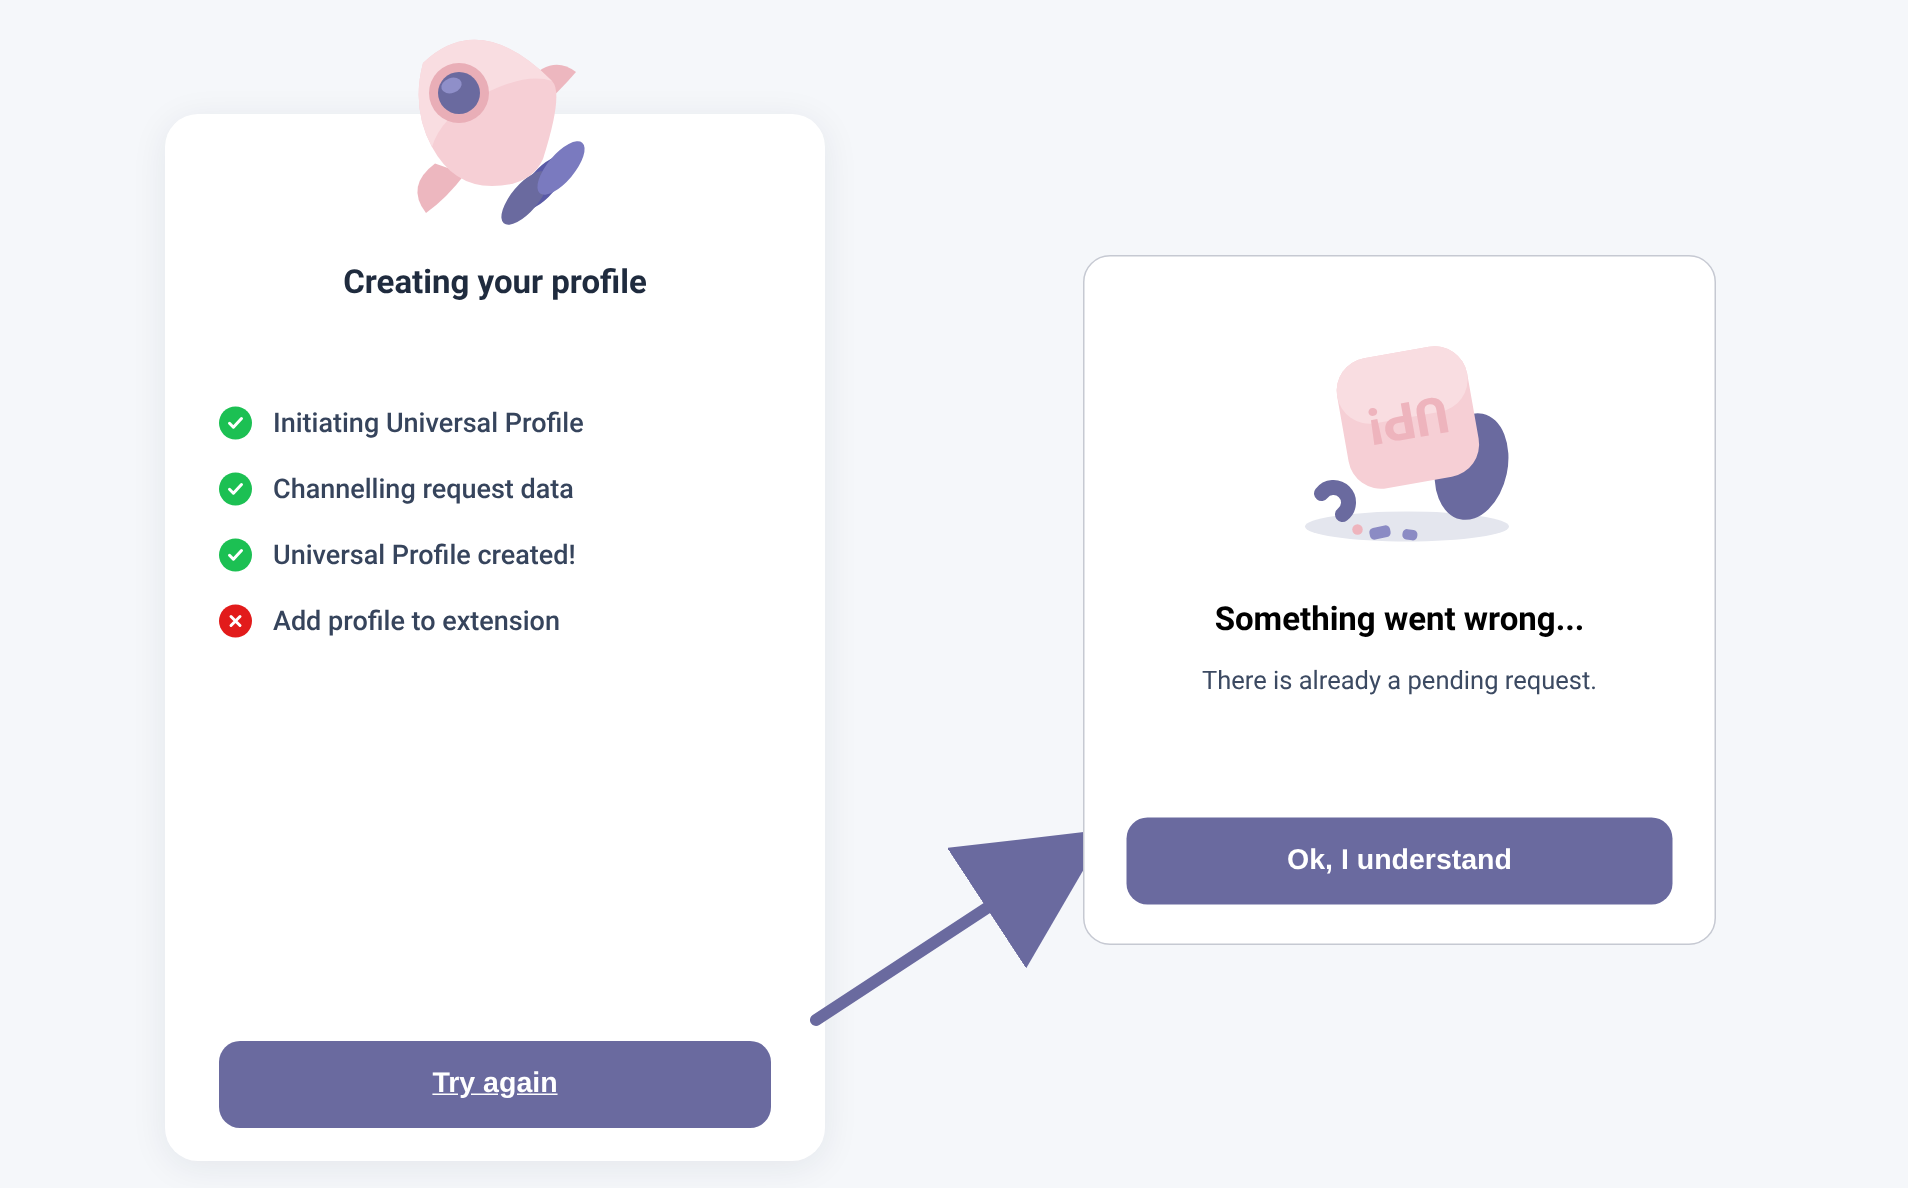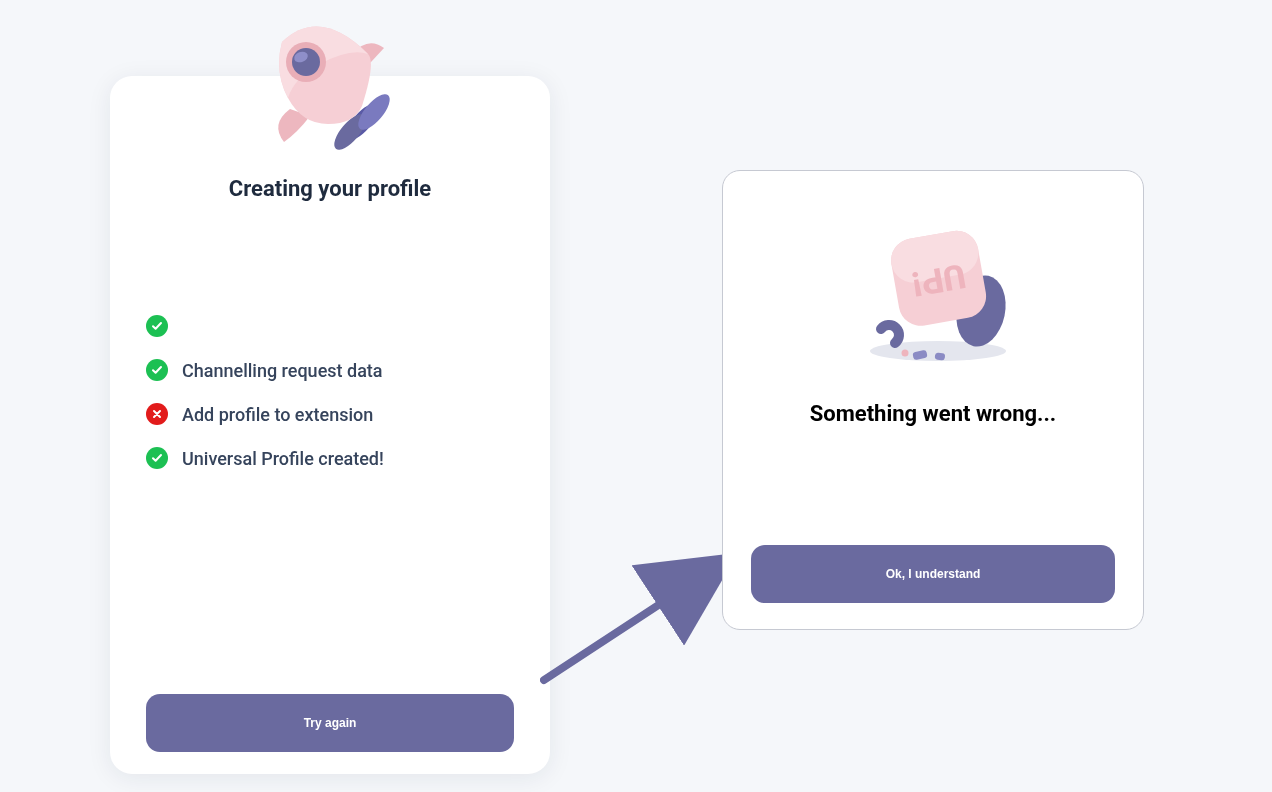--- a/index.html
+++ b/index.html
@@ -17,21 +17,20 @@
     left: 110px;
     top: 76px;
     width: 440px;
     height: 698px;
     background: #ffffff;
     border-radius: 22px;
     box-shadow: 0 4px 24px rgba(30, 40, 70, 0.08);
     padding: 0 36px;
     display: flex;
     flex-direction: column;
-    gap: 44px;
   }
   .card-left .headline {
     margin-top: 100px;
     text-align: center;
     font-size: 22px;
     font-weight: 700;
     color: #1f2b3e;
   }
   .steps {
     margin-top: 70px;
@@ -61,29 +60,30 @@
   .status-error   { background: #e21b1b; }
 
   .btn {
     display: flex;
     align-items: center;
     justify-content: center;
     height: 58px;
     border-radius: 14px;
     background: #6a6a9f;
     color: #ffffff;
-    font-size: 12px;
+    font-size: 19px;
     font-weight: 600;
     border: none;
     cursor: pointer;
     user-select: none;
   }
   .card-left .btn {
     margin-top: auto;
     margin-bottom: 22px;
+    text-decoration: underline;
   }
 
   
   .rocket {
     position: absolute;
     left: 250px;
     top: 14px;
     width: 150px;
     height: 150px;
     z-index: 5;
@@ -168,48 +168,49 @@
   <div class="headline">Creating your profile</div>
 
   <div class="steps">
 
     <div class="step">
       <span class="status-icon status-success">
         <svg viewBox="0 0 12 12">
             <path d="M2 6.2 L4.6 8.8 L10 3" stroke="#fff" stroke-width="2" fill="none" stroke-linecap="round" stroke-linejoin="round"></path>
           </svg>
       </span>
+      <span>Initiating Universal Profile</span>
     </div>
 
     <div class="step">
       <span class="status-icon status-success">
         <svg viewBox="0 0 12 12">
             <path d="M2 6.2 L4.6 8.8 L10 3" stroke="#fff" stroke-width="2" fill="none" stroke-linecap="round" stroke-linejoin="round"></path>
           </svg>
       </span>
       <span>Channelling request data</span>
     </div>
 
 
     <div class="step">
+      <span class="status-icon status-success">
+        <svg viewBox="0 0 12 12">
+            <path d="M2 6.2 L4.6 8.8 L10 3" stroke="#fff" stroke-width="2" fill="none" stroke-linecap="round" stroke-linejoin="round"></path>
+          </svg>
+      </span>
+      <span>Universal Profile created!</span>
+    </div>
+
+    <div class="step">
       <span class="status-icon status-error">
         <svg viewBox="0 0 12 12">
           <path d="M3 3 L9 9 M9 3 L3 9" stroke="#fff" stroke-width="2" stroke-linecap="round"></path>
         </svg>
       </span>
       <span>Add profile to extension</span>
-    </div>
-
-    <div class="step">
-      <span class="status-icon status-success">
-        <svg viewBox="0 0 12 12">
-            <path d="M2 6.2 L4.6 8.8 L10 3" stroke="#fff" stroke-width="2" fill="none" stroke-linecap="round" stroke-linejoin="round"></path>
-          </svg>
-      </span>
-      <span>Universal Profile created!</span>
     </div>
 
   </div>
 
   <button class="btn">Try again</button>
 </div>
 
 <div class="arrow">
   <svg viewBox="0 0 200 140">
     <defs>
@@ -239,15 +240,16 @@
 
       <path d="M38 128 a10 10 0 1 1 14 14" stroke="#6a6a9f" stroke-width="10" fill="none" stroke-linecap="round"></path>
       <rect x="70" y="150" width="14" height="8" rx="3" fill="#8b8bc4" transform="rotate(-12 77 154)"></rect>
       <rect x="92" y="152" width="10" height="7" rx="3" fill="#8b8bc4" transform="rotate(8 97 155)"></rect>
       <circle cx="62" cy="152" r="3.5" fill="#eeb4bd"></circle>
     </svg>
   </div>
 
   <div class="title">Something went wrong...</div>
 
+  <div class="msg">There is already a pending request.</div>
 
   <button class="btn">Ok, I understand</button>
 </div>
 
 </body></html>

